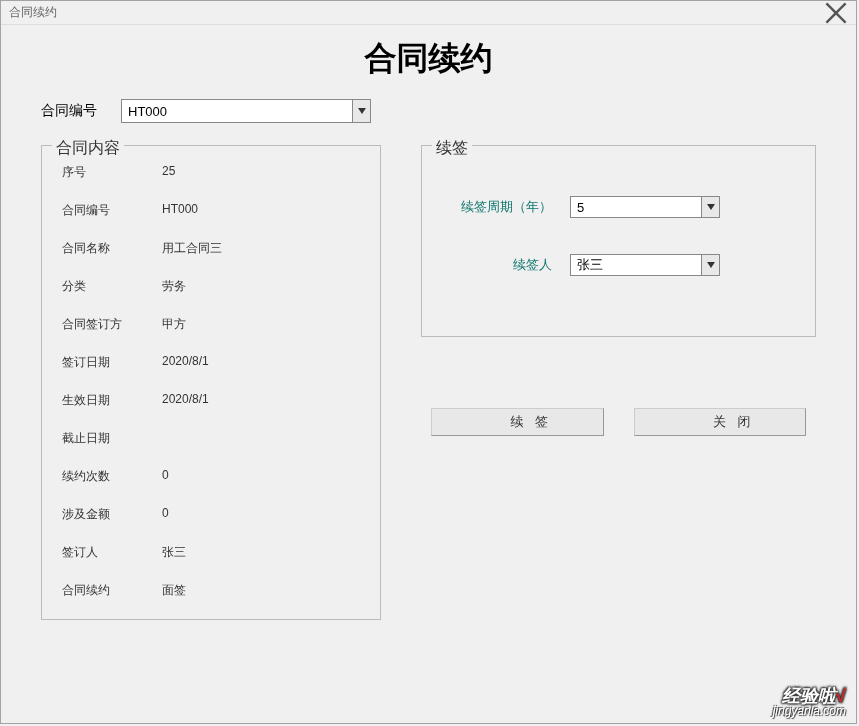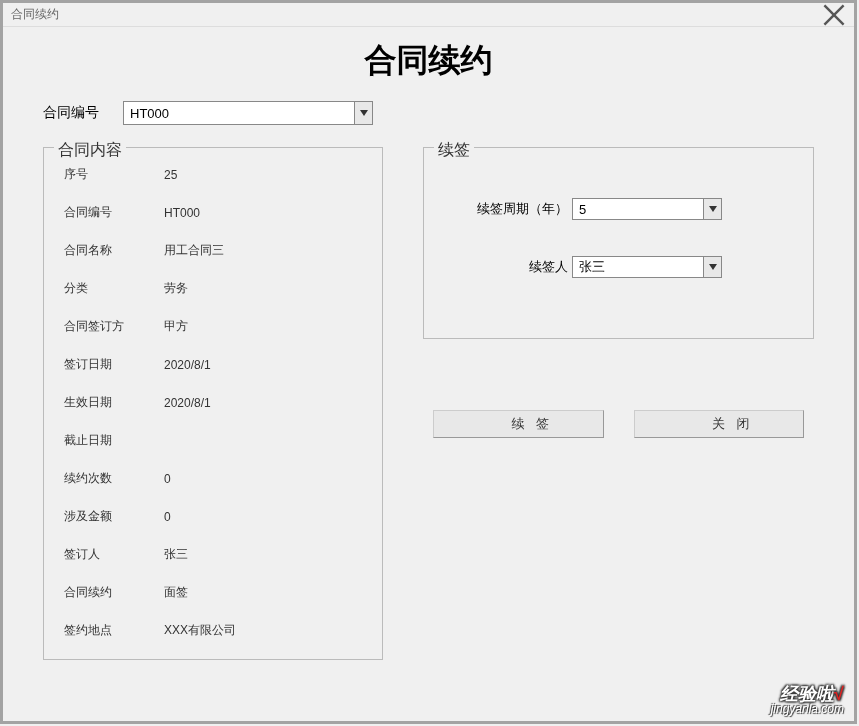--- a/index.html
+++ b/index.html
@@ -11,21 +11,21 @@
       font-family: "Microsoft YaHei", "SimSun", sans-serif;
       background: #f0f0f0;
       width: 859px;
       height: 726px;
       overflow: hidden;
     }
     .window {
       width: 857px;
       height: 724px;
       background: #f0f0f0;
-      border: 3px solid #a3a3a3;
+      border: 1px solid #a3a3a3;
       position: relative;
     }
     .titlebar {
       height: 24px;
       display: flex;
       align-items: center;
       padding: 0 8px;
       border-bottom: 1px solid #ddd;
       font-size: 12px;
       color: #666;
@@ -123,21 +123,21 @@
       display: flex;
       flex-direction: column;
       gap: 11px;
     }
     .right-fieldset {
       width: 100%;
       padding: 50px 28px 60px 28px;
     }
     .field-row {
       display: flex;
-      align-items: center;
+      align-items: flex-start;
       font-size: 12px;
       color: #333;
       margin-bottom: 21px;
     }
     .field-row:last-child {
       margin-bottom: 0;
     }
     .field-label {
       width: 100px;
     }
@@ -149,23 +149,23 @@
       align-items: center;
       margin-bottom: 28px;
       font-size: 13px;
     }
     .renew-row:last-child {
       margin-bottom: 0;
       margin-top: 36px;
     }
     .renew-label {
       width: 120px;
-      color: #000000;
+      color: #0f766e;
       text-align: right;
-      padding-right: 4px;
+      padding-right: 18px;
     }
     .renew-combo {
       width: 150px;
       height: 22px;
     }
     .button-row {
       display: flex;
       gap: 30px;
       margin-top: 60px;
       padding: 0 10px;
@@ -285,24 +285,20 @@
               <span class="field-value">0</span>
             </div>
             <div class="field-row">
               <span class="field-label">签订人</span>
               <span class="field-value">张三</span>
             </div>
             <div class="field-row">
               <span class="field-label">合同续约</span>
               <span class="field-value">面签</span>
             </div>
-            <div class="field-row">
-              <span class="field-label">签约地点</span>
-              <span class="field-value">XXX有限公司</span>
-            </div>
           </div>
       </div>
 
       <div class="right-col">
         <div class="fieldset right-fieldset">
           <span class="fieldset-legend">续签</span>
 
           <div class="renew-row">
             <span class="renew-label">续签周期（年）</span>
             <div class="combo renew-combo">

